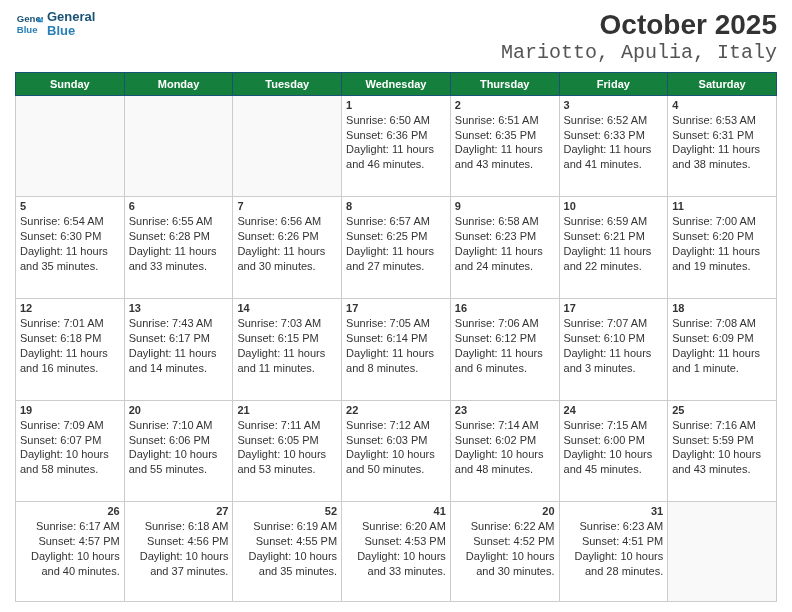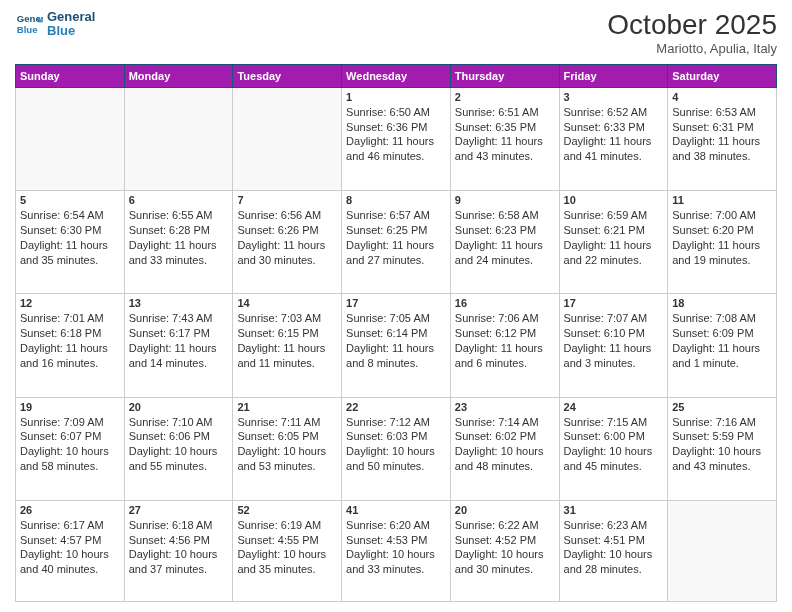--- a/index.html
+++ b/index.html
@@ -30,58 +30,60 @@
     }
     .logo-icon {
       width: 28px;
       height: 28px;
     }
     .title-block {
       text-align: right;
     }
     .month-title {
       font-size: 28px;
-      font-weight: normal;
+      font-weight: bold;
       color: #333;
       line-height: 1.1;
     }
     .subtitle {
-      font-size: 13px;
+      font-size: 20px;
       color: #555;
+      font-family: Liberation Mono, monospace;
     }
     .calendar {
       flex: 1;
       border: 1px solid #ccc;
       border-collapse: collapse;
       width: 100%;
       table-layout: fixed;
     }
     .calendar th {
-      background-color: #a21caf;
+      background-color: #15803d;
       color: white;
       font-size: 11px;
       font-weight: bold;
       padding: 5px 4px;
-      text-align: left;
+      text-align: center;
       border: 1px solid #1a5276;
     }
     .calendar td {
       border: 1px solid #ccc;
       vertical-align: top;
       padding: 3px 4px;
       font-size: 9px;
       color: #333;
       background: #fff;
       height: 82px;
     }
     .calendar td.empty {
       background: #f9f9f9;
     }
     .calendar td.last-row {
       height: 72px;
+      text-align: right;
     }
     .day-num {
       font-size: 11px;
       font-weight: bold;
       margin-bottom: 2px;
       display: block;
     }
     .day-info {
       font-size: 11px;
       line-height: 1.35;

